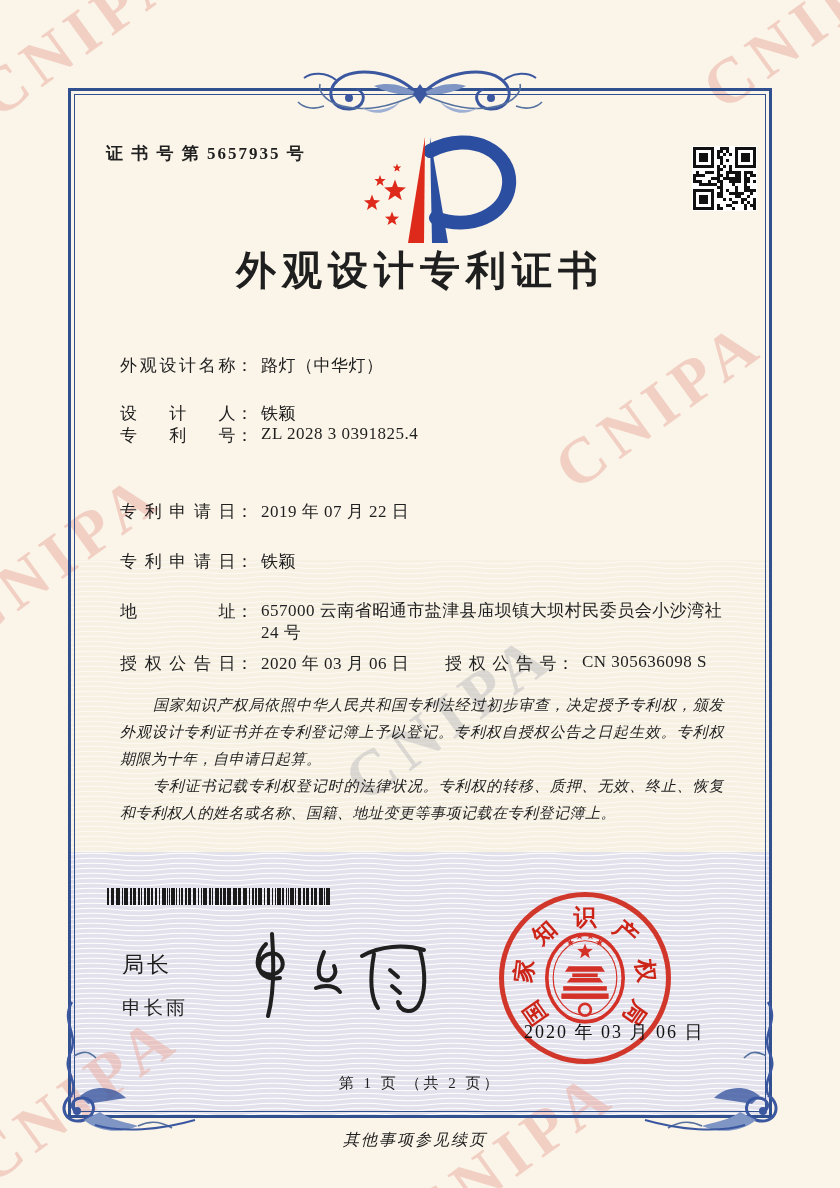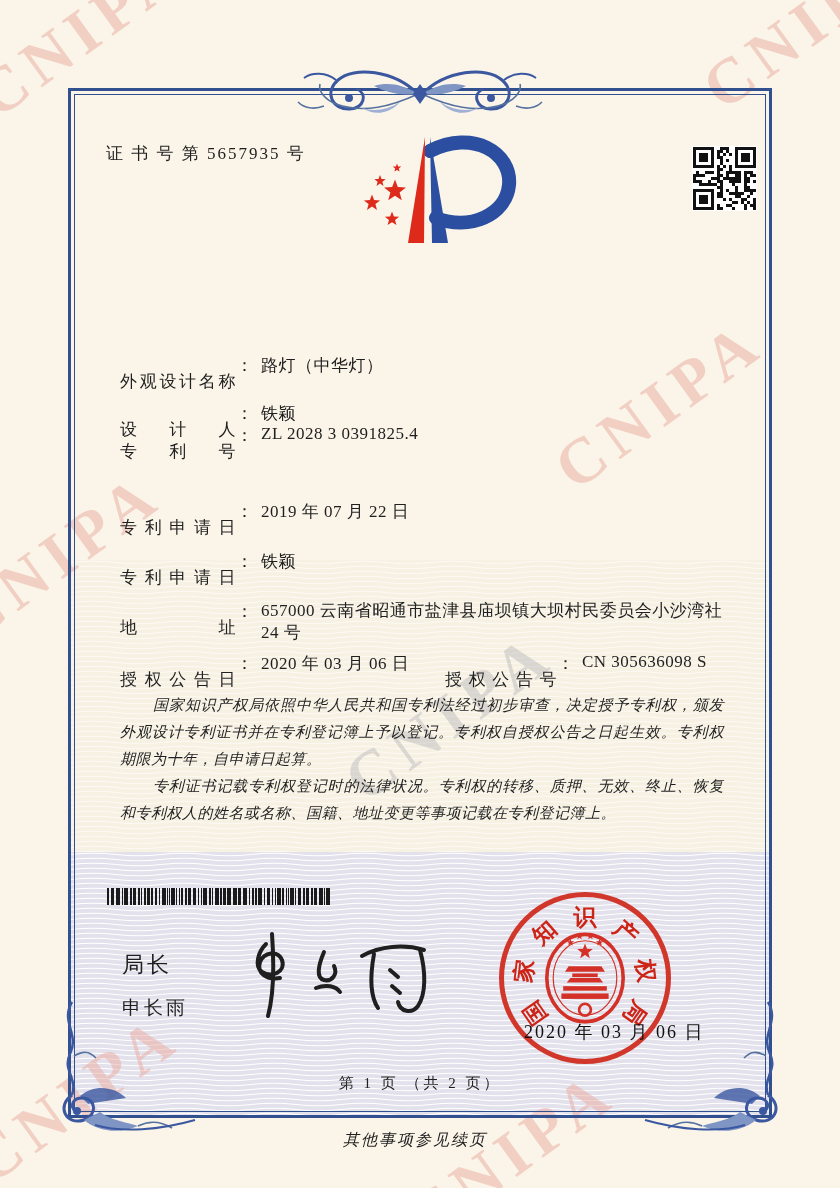--- a/index.html
+++ b/index.html
@@ -11,29 +11,29 @@
       z-index:1;white-space:nowrap;user-select:none;}
   .wm.gray{color:rgba(150,150,162,.30);}
   
   .waveband{position:absolute;left:71px;right:71px;z-index:0;}
   
   .frame{position:absolute;left:68px;top:88px;right:68px;bottom:70px;
          border:3px solid #31508f;z-index:2;}
   .frame-inner{position:absolute;inset:3px;border:1.5px solid #31508f;}
   .ornament{position:absolute;z-index:3;}
   
-  .certno{position:absolute;left:106px;top:142px;font-size:17px;letter-spacing:2px;z-index:4;}
+  .certno{position:absolute;left:106px;top:142px;font-size:17px;letter-spacing:2px;z-index:4;font-weight:bold;}
   .logo{position:absolute;left:338px;top:131px;z-index:4;}
   .qr{position:absolute;left:692px;top:146px;z-index:4;background:#fff;padding:1px;}
   .title{position:absolute;left:0;right:0;top:243px;text-align:center;font-size:40px;
          font-weight:bold;letter-spacing:6px;z-index:4;}
   
   .row{position:absolute;left:120px;display:flex;align-items:flex-start;font-size:17px;z-index:4;}
   .row2{left:445px;}
-  .flabel{display:inline-block;width:116px;text-align:justify;text-align-last:justify;letter-spacing:.5px;margin-top:16px;}
+  .flabel{display:inline-block;width:116px;text-align:justify;text-align-last:justify;letter-spacing:.5px;}
   .row2 .flabel{width:112px;}
   .fcolon{display:inline-block;margin-right:8px;}
   .fvalue{display:inline-block;letter-spacing:.5px;}
   .fvalue.wrap{width:468px;line-height:22px;}
   
   .bodytext{position:absolute;left:120px;top:692px;width:604px;z-index:4;font-size:15px;
             line-height:27px;text-align:justify;font-style:italic;letter-spacing:.5px;font-family:Liberation Serif, serif;}
   .bodytext p{margin:0;text-indent:2.2em;}
   
   .barcode{position:absolute;left:107px;top:888px;z-index:4;}
@@ -264,20 +264,21 @@
       <rect x="51" y="57" width="3" height="3" fill="#111"></rect>
       <rect x="57" y="57" width="3" height="3" fill="#111"></rect>
       <rect x="60" y="57" width="3" height="3" fill="#111"></rect>
       <rect x="24" y="60" width="3" height="3" fill="#111"></rect>
       <rect x="27" y="60" width="3" height="3" fill="#111"></rect>
       <rect x="39" y="60" width="3" height="3" fill="#111"></rect>
       <rect x="51" y="60" width="3" height="3" fill="#111"></rect>
       <rect x="60" y="60" width="3" height="3" fill="#111"></rect>
     </svg>
 
+  <div class="title">外观设计专利证书</div>
 
   <div class="row" style="top:354px">
     <span class="flabel">外观设计名称</span>
       <span class="fcolon">：</span>
       <span class="fvalue">路灯（中华灯）</span>
   </div>
   <div class="row" style="top:402px">
     <span class="flabel">设计人</span>
       <span class="fcolon">：</span>
       <span class="fvalue">铁颖</span>

